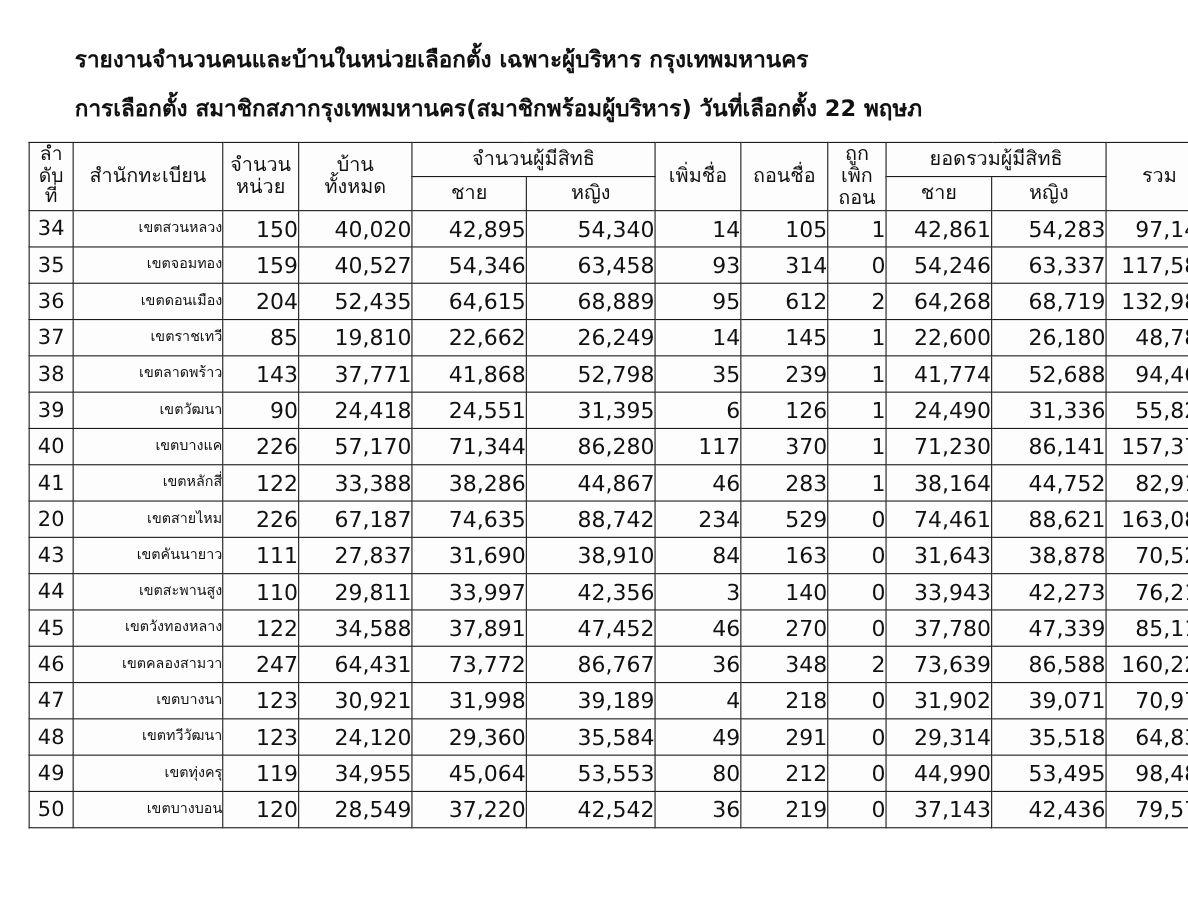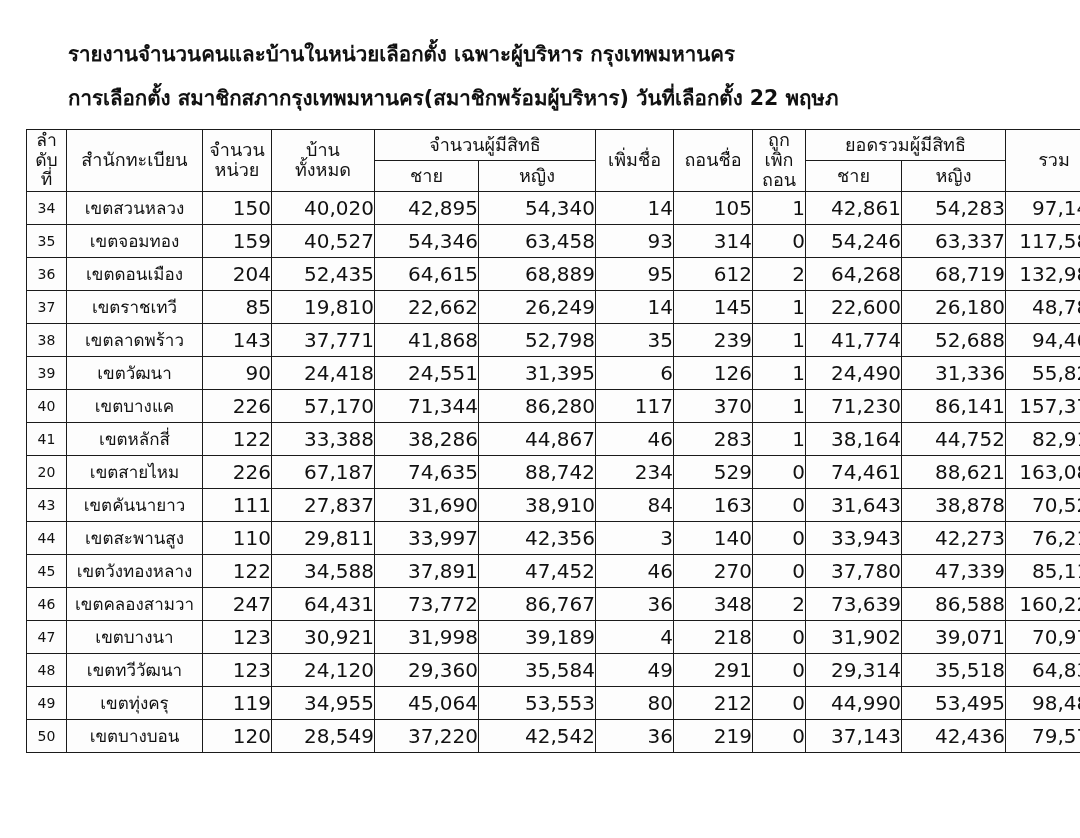--- a/index.html
+++ b/index.html
@@ -68,26 +68,26 @@
   }
   th.h-stack span {
     display: block;
   }
   tbody td {
     height: 32px;
     line-height: 32px;
   }
   td.c-seq {
     text-align: center;
-    font-size: 14px;
+    font-size: 19px;
   }
   td.c-name {
-    text-align: center;
+    text-align: right;
     padding-left: 4px;
-    font-size: 17px;
+    font-size: 13px;
     white-space: nowrap;
     overflow: visible;
   }
   td.c-num {
     text-align: right;
     padding-right: 5px;
     font-size: 20px;
   }
   td.c-total {
     text-align: right;

